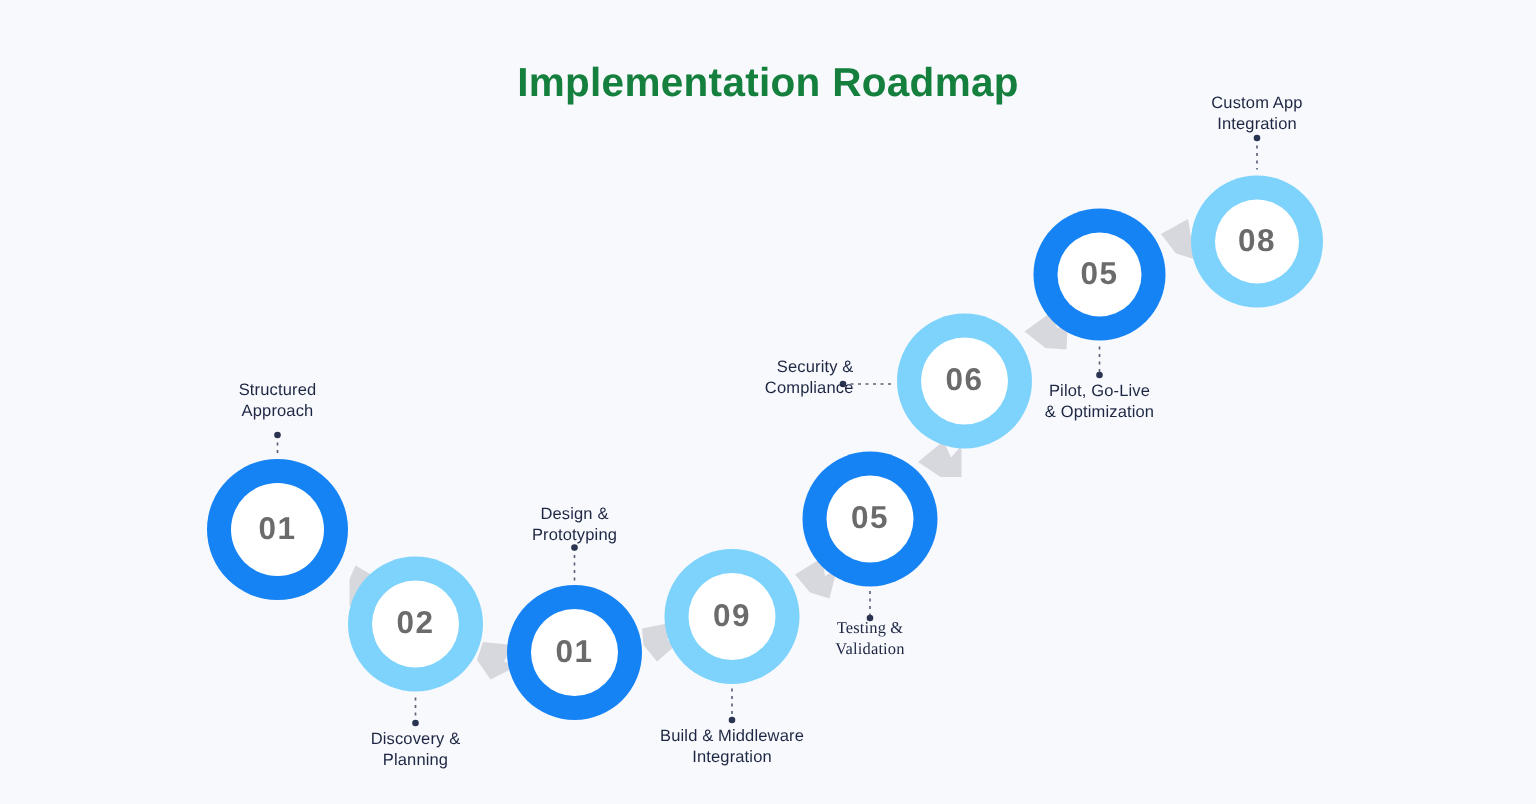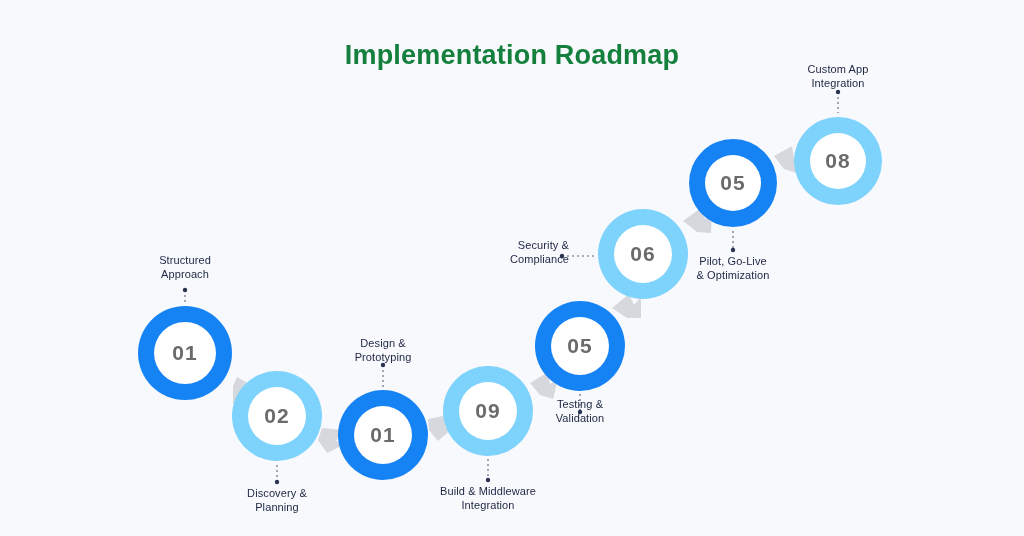--- a/index.html
+++ b/index.html
@@ -150,21 +150,21 @@
     </div>
   </div>
   <div class="label" style="left:413px; top:484px; width:150px;">Build &amp; Middleware
 Integration</div>
 
   <div class="node blue" style="left:535px; top:301px; width:90px; height:90px; padding:16px;">
     <div class="inner">
       <span class="num">05</span>
     </div>
   </div>
-  <div class="label" style="left:520px; top:397px; width:120px;">Testing &amp;
+  <div class="label" style="left:520px; top:412px; width:120px;font-family:Liberation Serif, serif;">Testing &amp;
 Validation</div>
 
   <div class="node navy" style="left:598px; top:209px; width:90px; height:90px; padding:16px;">
     <div class="inner">
       <span class="num">06</span>
     </div>
   </div>
   <div class="label right-aligned" style="left:454px; top:238px; width:115px;">Security &amp;
 Compliance</div>
 

